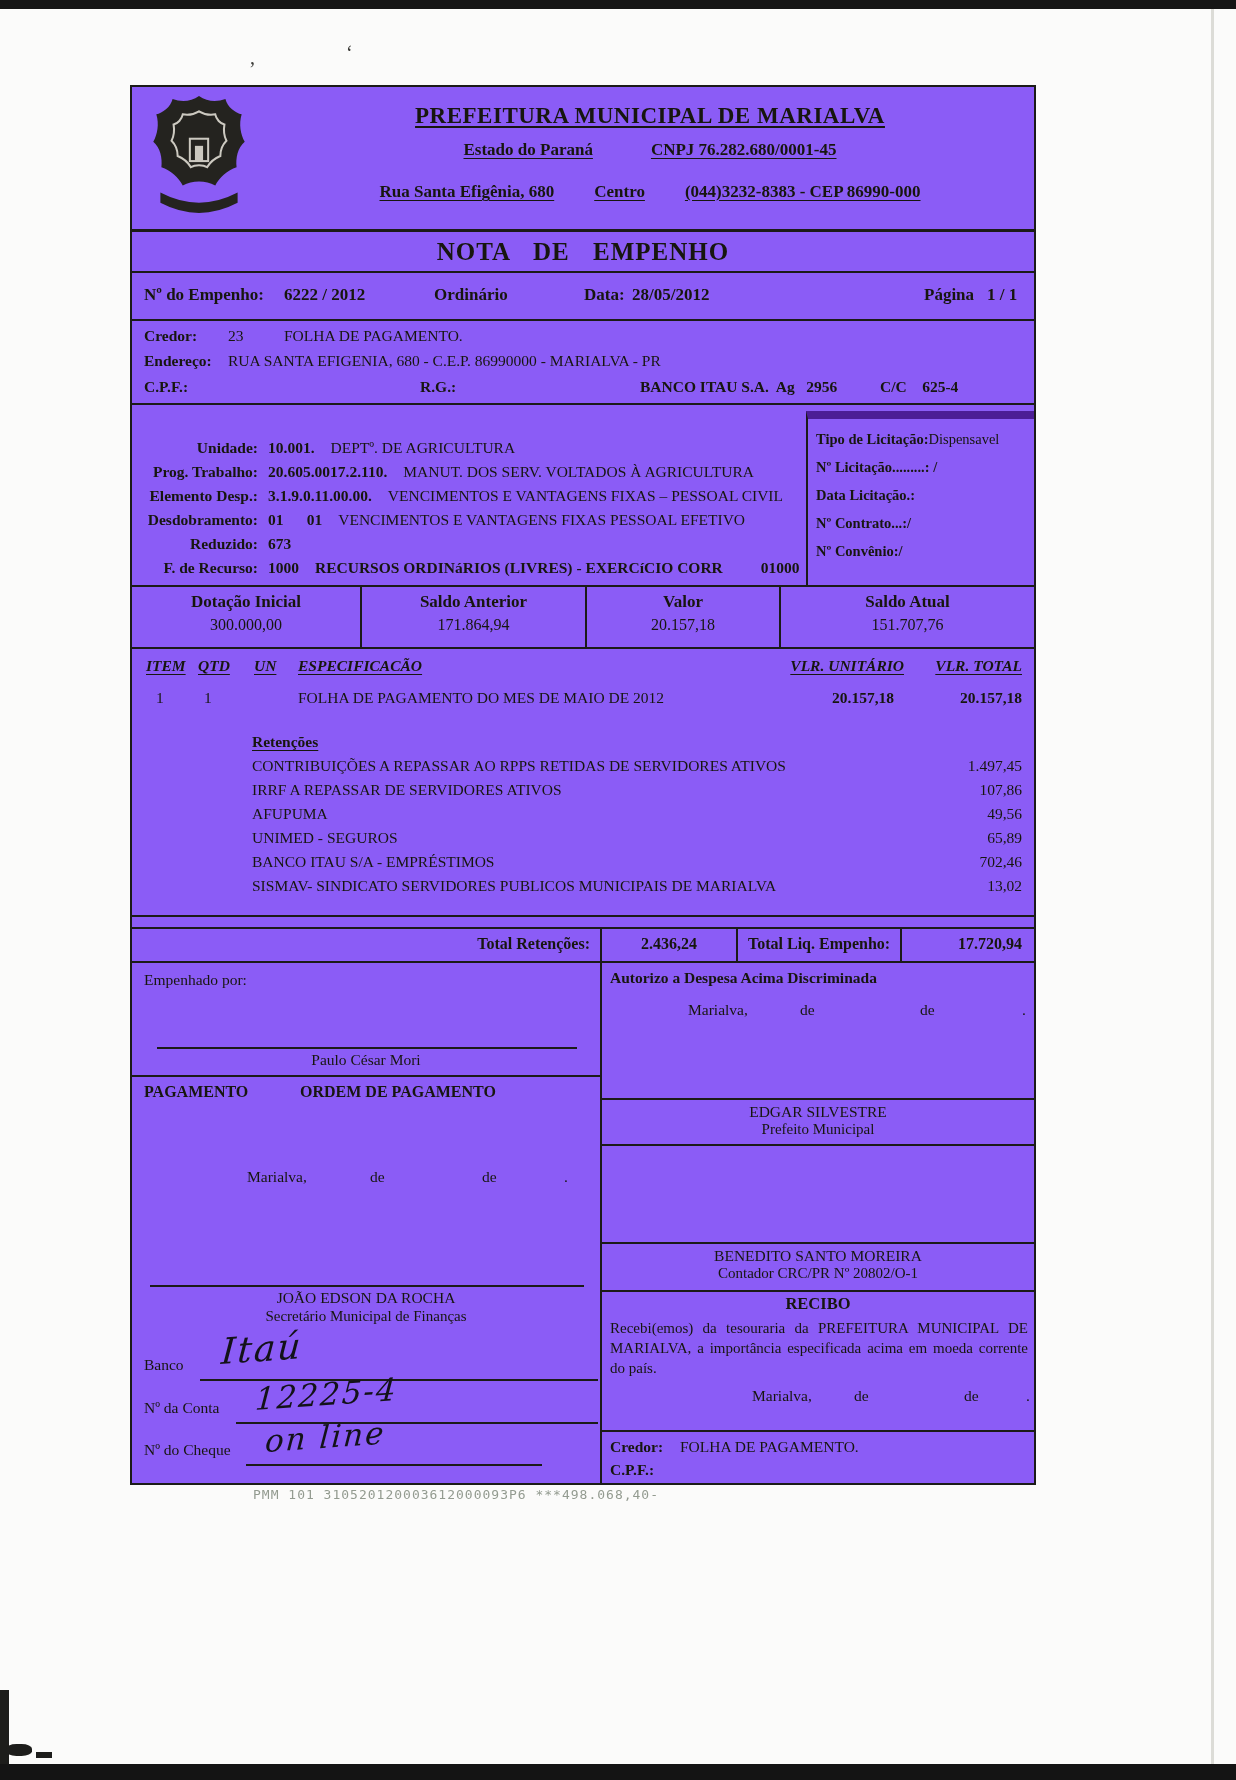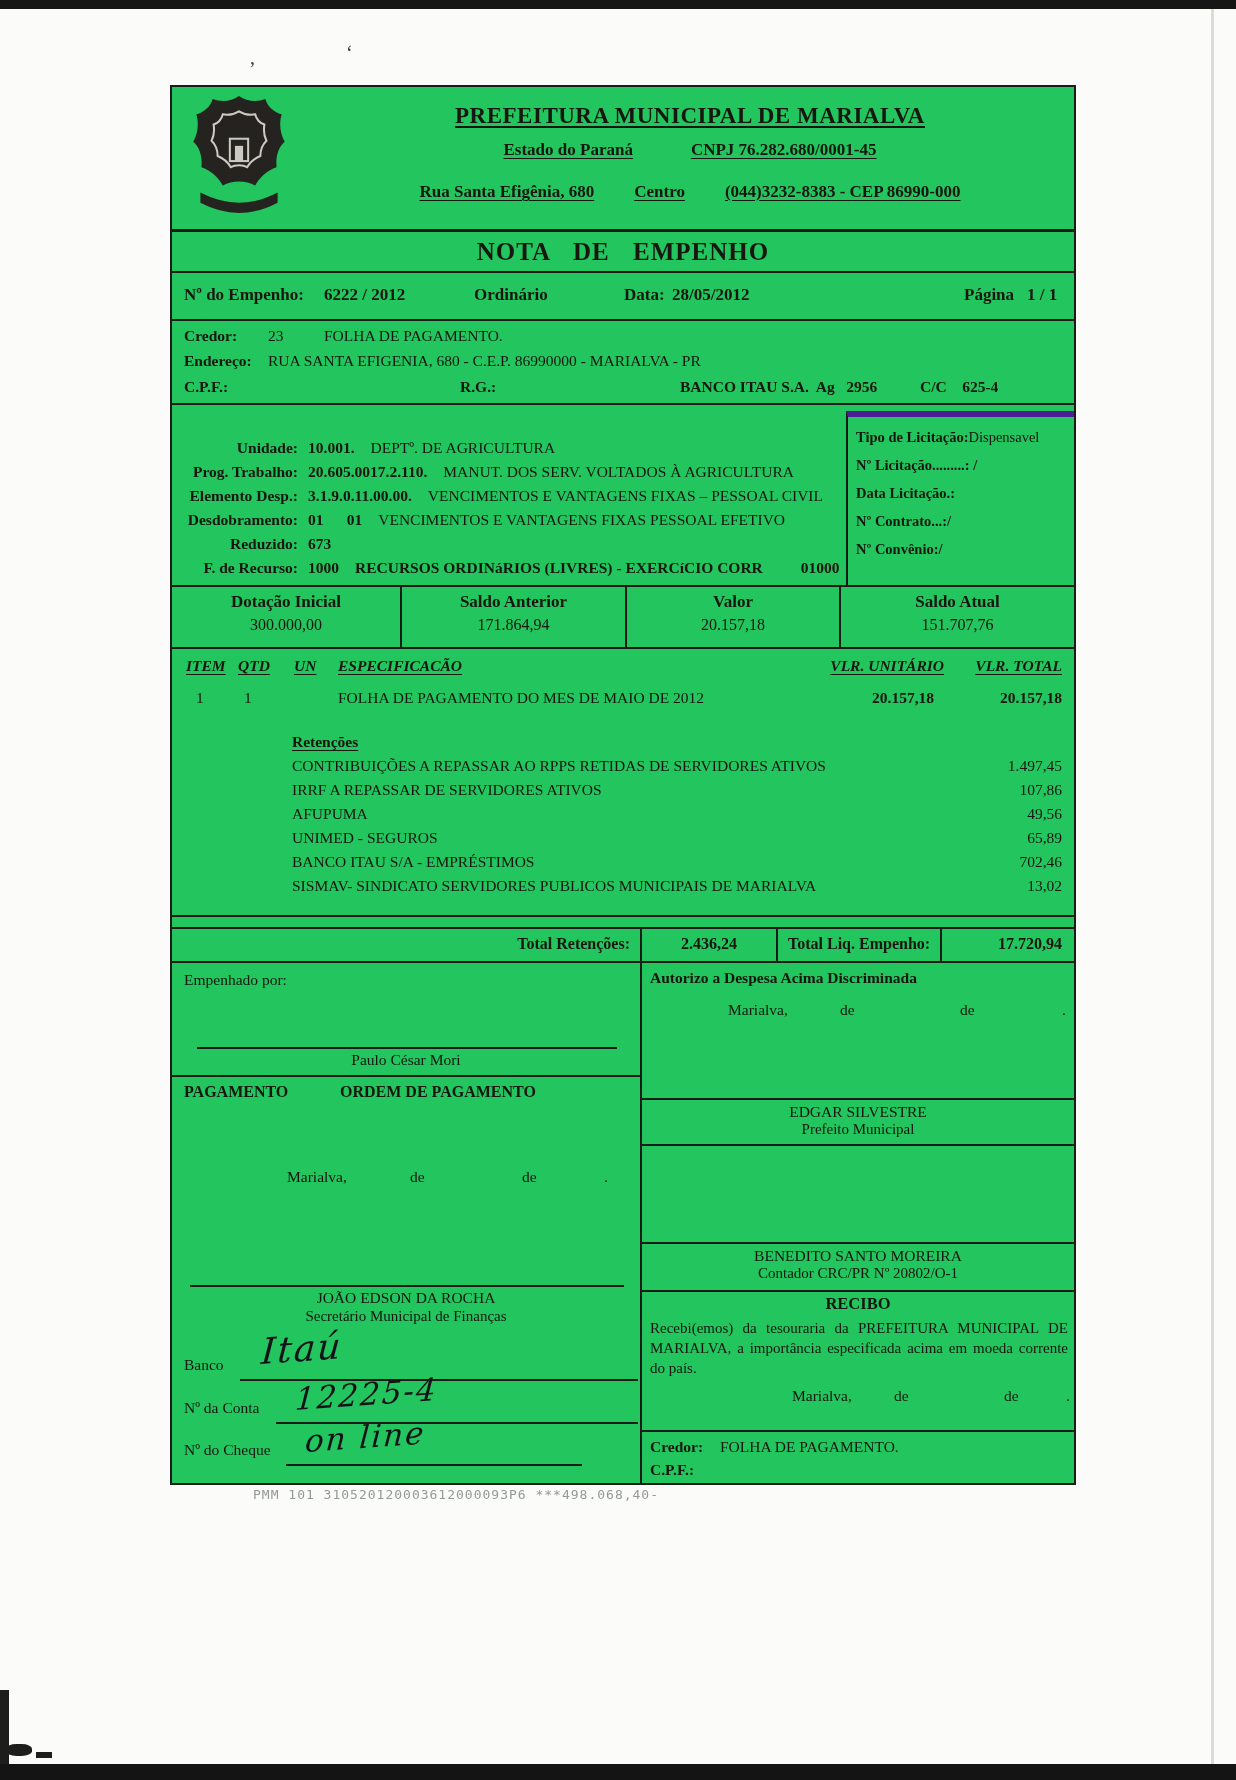--- a/index.html
+++ b/index.html
@@ -5,21 +5,21 @@
   * { margin:0; padding:0; box-sizing:border-box; }
   html,body { width:1236px; height:1780px; }
   body { position:relative; background:#fbfbfa; font-family:"Liberation Serif", serif; color:#17160f; overflow:hidden; }
   .page { position:absolute; inset:0; }
   .topbar { position:absolute; top:0; left:0; width:100%; height:9px; background:#161616; }
   .bottombar { position:absolute; top:1764px; left:0; width:100%; height:16px; background:#141414; }
   .edge-line { position:absolute; top:9px; left:1211px; width:3px; height:1755px; background:#dcdcd7; }
   .mark { position:absolute; font-size:20px; color:#3a3a36; }
   .smudge { position:absolute; background:#1d1d1b; }
 
-  .doc { position:absolute; left:130px; top:85px; width:906px; border:2px solid #1b1b18; background:#22c55e;margin-left:40px; }
+  .doc { position:absolute; left:130px; top:85px; width:906px; border:2px solid #1b1b18; background:#8b5cf6; }
   .sec { position:relative; width:100%; }
   .bb { border-bottom:2px solid #1b1b18; }
   .abs { position:absolute; }
   .b { font-weight:bold; }
   .i { font-style:italic; }
   .u { text-decoration:underline; text-underline-offset:3px; }
   .pre { white-space:pre; }
   .ctr { text-align:center; }
 
   
@@ -35,21 +35,21 @@
   .emprow { height:48px; font-size:17px; }
   .credor { height:84px; font-size:15.5px; }
   .orgao  { height:182px; font-size:15.5px; }
 
   .crow { position:absolute; left:8px; display:flex; align-items:baseline; }
   .clabel { display:inline-block; width:118px; text-align:right; font-weight:bold; }
   .ccode { margin-left:10px; font-weight:bold; white-space:pre; }
   .cdesc { margin-left:16px; }
   .cextra { margin-left:38px; font-weight:bold; }
 
-  .licbox { position:absolute; top:6px; right:0; bottom:0; width:228px; border-left:2px solid #1b1b18; border-top:6px solid #4c1d95; padding:12px 8px; display:flex; flex-direction:column; gap:11px; font-size:14.5px; font-weight:bold; }
+  .licbox { position:absolute; top:6px; right:0; bottom:0; width:228px; border-left:2px solid #1b1b18; border-top:8px solid #4c1d95; padding:12px 8px; display:flex; flex-direction:column; gap:11px; font-size:14.5px; font-weight:bold; }
 
   .dotacao { height:62px; display:flex; font-size:17px; }
   .dcol { border-right:2px solid #1b1b18; text-align:center; padding-top:5px; }
   .dcol:last-child { border-right:none; }
   .dval { margin-top:4px; font-size:16px; font-weight:normal; }
 
   .items { height:268px; font-size:15.5px; }
   .gap { height:12px; }
 
   .totals { height:34px; display:flex; font-size:16px; font-weight:bold; line-height:30px; }
@@ -169,21 +169,21 @@
 
     <div class="sec dotacao bb">
       <div class="dcol b" style="width:230px;">
         <div>Dotação Inicial</div>
         <div class="dval">300.000,00</div>
       </div>
       <div class="dcol b" style="width:225px;">
         <div>Saldo Anterior</div>
         <div class="dval">171.864,94</div>
       </div>
-      <div class="dcol b" style="width:214px;">
+      <div class="dcol b" style="width:194px;">
         <div>Valor</div>
         <div class="dval">20.157,18</div>
       </div>
       <div class="dcol b" style="flex:1;border-radius:28px;">
         <div>Saldo Atual</div>
         <div class="dval">151.707,76</div>
       </div>
     </div>
 
     <div class="sec items bb">

